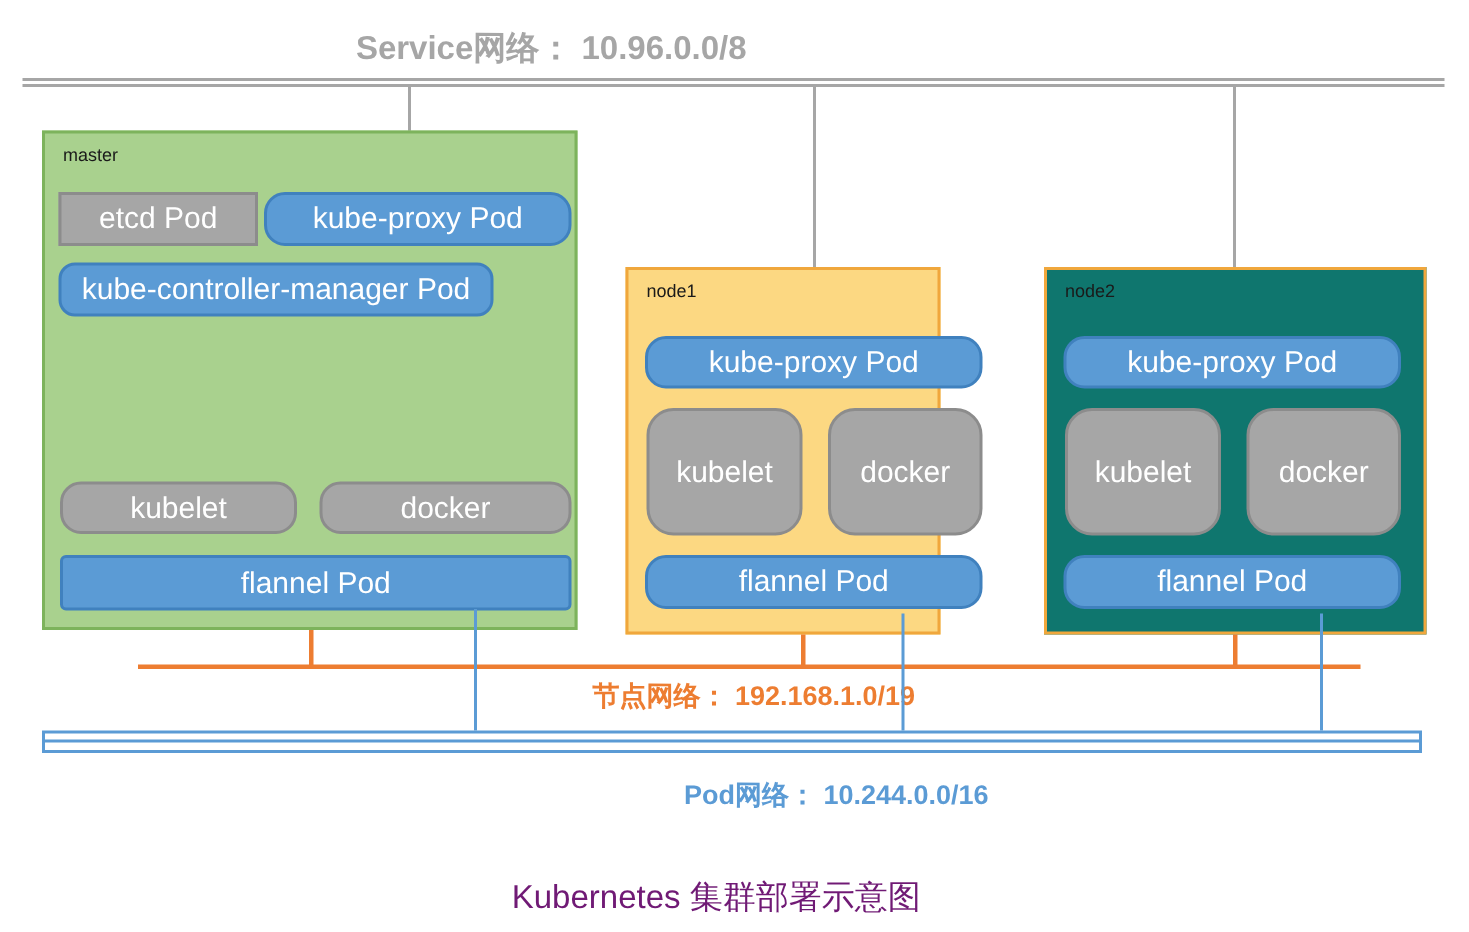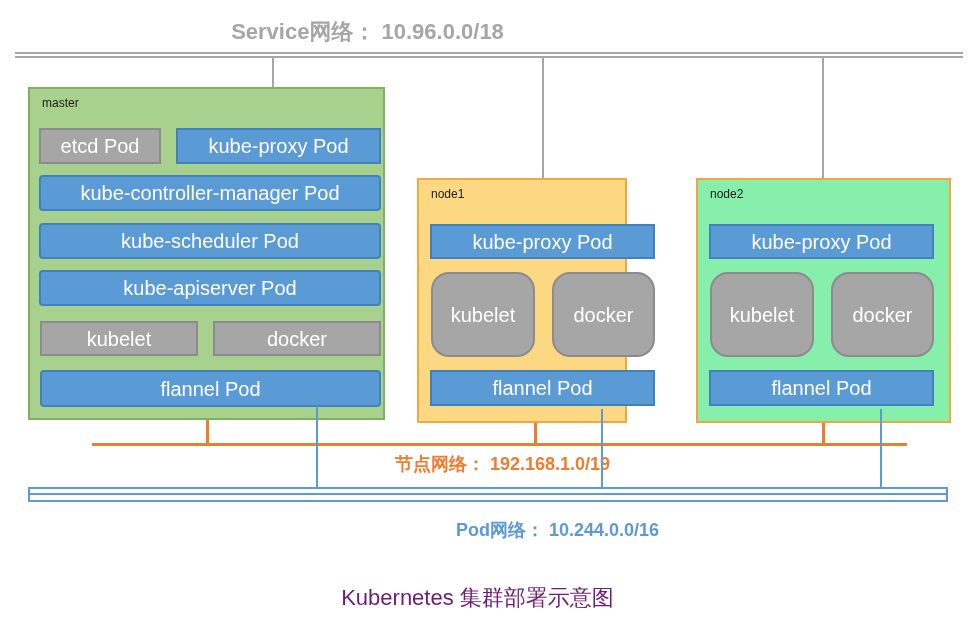--- a/index.html
+++ b/index.html
@@ -13,71 +13,69 @@
   .host-box { border:2px solid; }
   .host-title { position:absolute; left:12px; top:7px; font-size:12px; color:#1a1a1a; }
   .comp {
     position:absolute; box-sizing:border-box; color:#ffffff;
     display:flex; align-items:center; justify-content:center;
     font-size:20px; text-align:center; line-height:1;
   }
   .blue  { background:#5B9BD5; border:2px solid #4081BE; }
   .gray  { background:#A6A6A6; border:2px solid #8C8C8C; }
   .r4  { border-radius:4px; }
-  .r9  { border-radius:0; }
+  .r9  { border-radius:14px; }
   .r18 { border-radius:18px; }
   .vline-gray   { width:2px; background:#A6A6A6; }
   .vline-orange { width:3px; background:#ED7D31; }
   .vline-blue   { width:2px; background:#5B9BD5; }
 </style>
 </head>
 <body>
 
-<div class="abs net-label" style="left:120px; top:17px; width:495px; font-size:22px; color:#A6A6A6;">Service网络：  10.96.0.0/18</div>
+<div class="abs net-label" style="left:120px; top:17px; width:495px; font-size:22px; color:#A6A6A6;">Service网络：  10.96.0.0/8</div>
 
 <div class="abs" style="left:15px; top:52px; width:948px; height:6px;
             border-top:2px solid #A6A6A6; border-bottom:2px solid #A6A6A6;"></div>
 
 <div class="abs vline-gray" style="left:272px; top:58px; height:68px;"></div>
 <div class="abs vline-gray" style="left:542px; top:58px; height:164px;"></div>
 <div class="abs vline-gray" style="left:822px; top:58px; height:164px;"></div>
 
 <div class="abs host-box" style="left:28px; top:87px; width:357px; height:333px;
             background:#A9D18E; border-color:#7DB35C;">
   <div class="host-title">master</div>
 
-  <div class="comp gray" style="left:9px; top:39px; width:122px; height:36px;">etcd Pod</div>
+  <div class="comp gray" style="left:9px; top:39px; width:133px; height:36px;">etcd Pod</div>
   <div class="comp blue r9" style="left:146px; top:39px; width:205px; height:36px;">kube-proxy Pod</div>
 
-  <div class="comp blue r4" style="left:9px; top:86px; width:342px; height:36px;">kube-controller-manager Pod</div>
+  <div class="comp blue r4" style="left:9px; top:86px; width:290px; height:36px;border-radius:11px;">kube-controller-manager Pod</div>
 
-  <div class="comp blue r4" style="left:9px; top:134px; width:342px; height:36px;">kube-scheduler Pod</div>
 
-  <div class="comp blue r4" style="left:9px; top:181px; width:342px; height:36px;">kube-apiserver Pod</div>
 
   <div class="comp gray r9" style="left:10px; top:232px; width:158px; height:35px;">kubelet</div>
   <div class="comp gray r9" style="left:183px; top:232px; width:168px; height:35px;">docker</div>
 
   <div class="comp blue r4" style="left:10px; top:281px; width:341px; height:37px;">flannel Pod</div>
 </div>
 
 <div class="abs host-box" style="left:417px; top:178px; width:210px; height:245px;
             background:#FCD882; border-color:#F0A73C;">
   <div class="host-title">node1</div>
 
   <div class="comp blue r9" style="left:11px; top:44px; width:225px; height:35px;">kube-proxy Pod</div>
 
   <div class="comp gray r18" style="left:12px; top:92px; width:104px; height:85px;">kubelet</div>
   <div class="comp gray r18" style="left:133px; top:92px; width:103px; height:85px;">docker</div>
 
   <div class="comp blue r9" style="left:11px; top:190px; width:225px; height:36px;">flannel Pod</div>
 </div>
 
 <div class="abs host-box" style="left:696px; top:178px; width:255px; height:245px;
-            background:#86efac; border-color:#F0A73C;">
+            background:#0f766e; border-color:#F0A73C;">
   <div class="host-title">node2</div>
 
   <div class="comp blue r9" style="left:11px; top:44px; width:225px; height:35px;">kube-proxy Pod</div>
 
   <div class="comp gray r18" style="left:12px; top:92px; width:104px; height:85px;">kubelet</div>
   <div class="comp gray r18" style="left:133px; top:92px; width:103px; height:85px;">docker</div>
 
   <div class="comp blue r9" style="left:11px; top:190px; width:225px; height:36px;">flannel Pod</div>
 </div>
 

